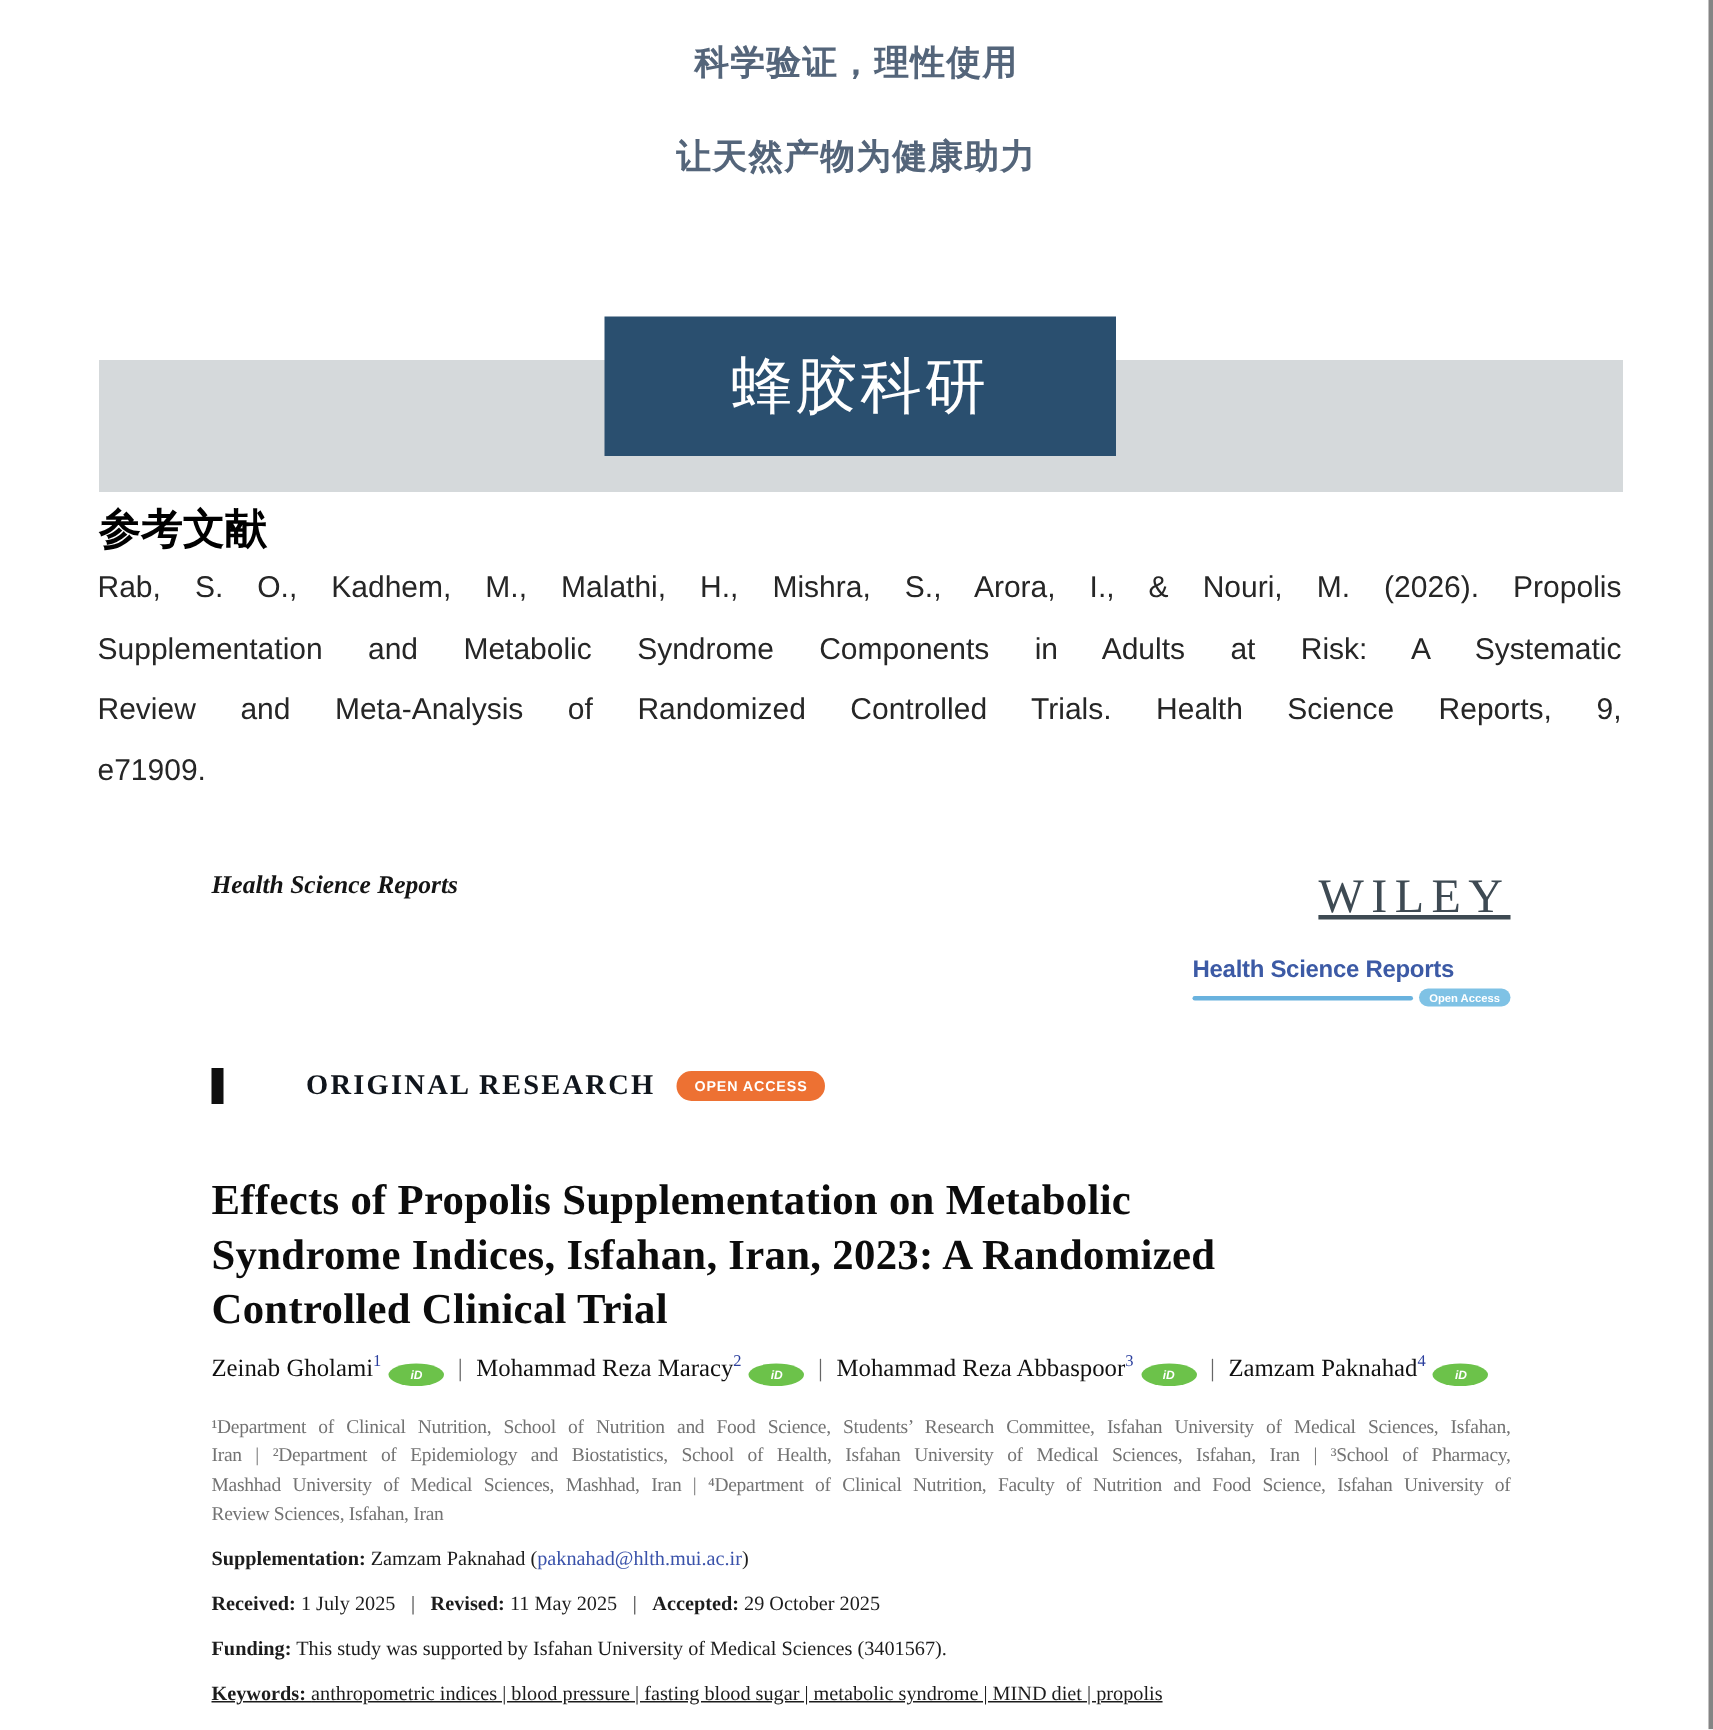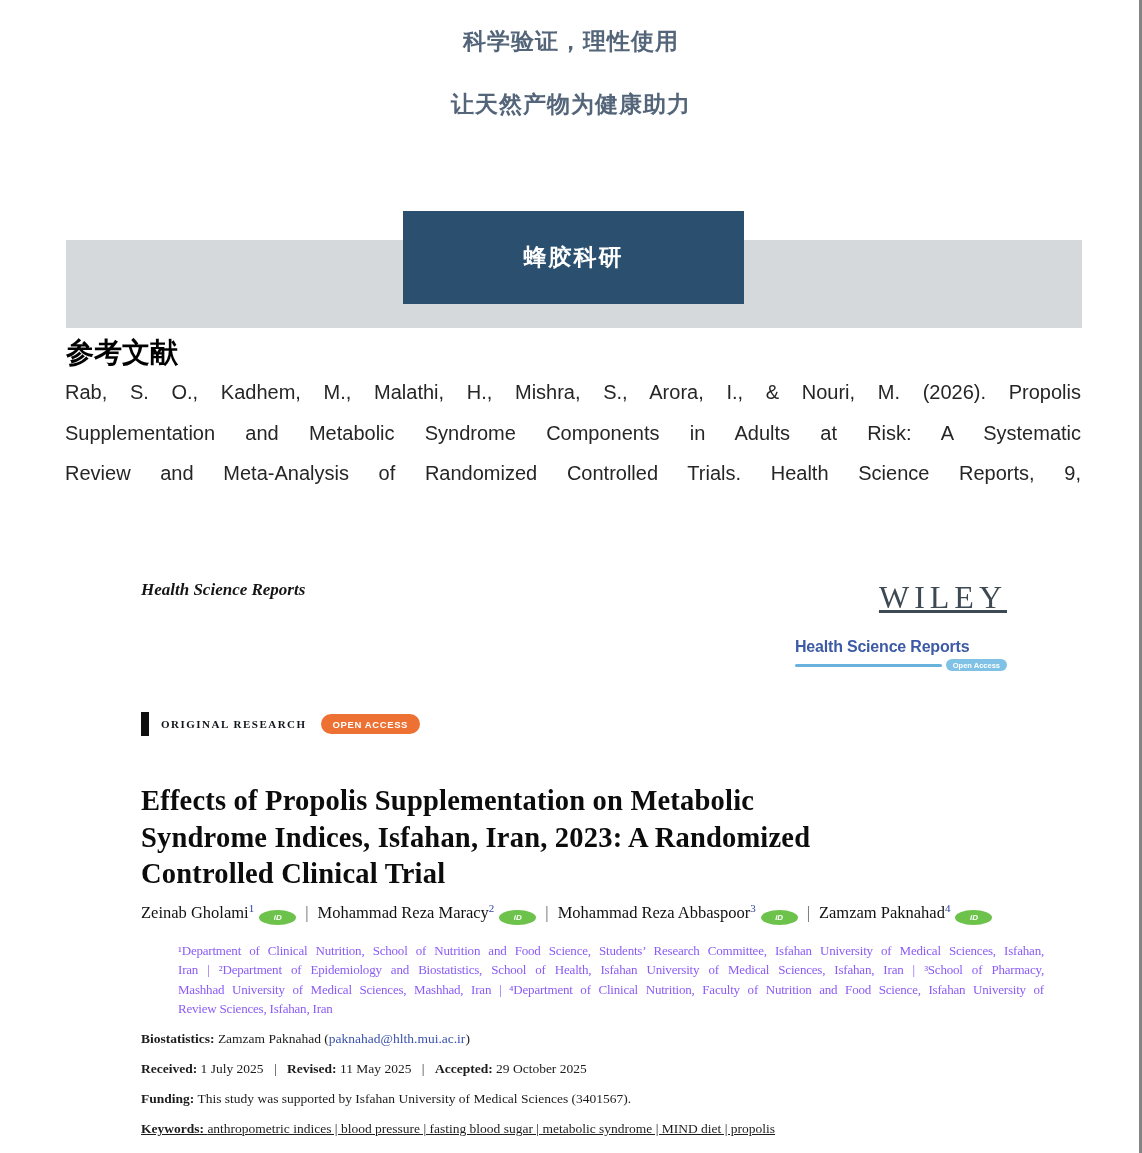--- a/index.html
+++ b/index.html
@@ -24,60 +24,60 @@
   .right-border{position:absolute;top:0;right:0;width:3px;height:1153px;background:#848484;}
 
   .slogan{position:absolute;left:0;width:100%;text-align:center;
     font-size:23px;font-weight:700;letter-spacing:1px;color:var(--slogan_slate);}
   .slogan-1{top:26px;}
   .slogan-2{top:89px;}
 
   .gray-band{position:absolute;left:66px;top:240px;width:1016px;height:88px;background:var(--band_gray);}
   .blue-box{position:absolute;left:403px;top:211px;width:341px;height:93px;background:var(--banner_blue);
     display:flex;align-items:center;justify-content:center;}
-  .blue-box .banner-text{color:#fff;font-size:23px;font-weight:700;letter-spacing:2px;}
+  .blue-box .banner-text{color:#fff;font-size:41px;font-weight:400;letter-spacing:2px;}
 
   .ref-heading{position:absolute;left:66px;top:334px;font-size:28px;font-weight:700;color:#000;}
   .citation{position:absolute;left:65px;top:372px;width:1016px;
     font-size:20px;line-height:40.5px;color:#262626;}
   .just-main{white-space:pre-line;text-align:justify;text-align-last:justify;}
   .last-line{text-align:left;}
   .hsr-italic{position:absolute;left:141px;top:580px;font-family:"Liberation Serif",serif;
     font-style:italic;font-weight:700;font-size:17px;color:#151515;}
   .wiley{position:absolute;right:135px;top:579px;font-family:"Liberation Serif",serif;
     font-size:32px;letter-spacing:5px;color:var(--wiley_gray);text-decoration:underline;}
   .jlogo{position:absolute;right:135px;top:638px;width:212px;}
   .jlogo-name{font-size:16px;font-weight:600;color:var(--journal_blue);letter-spacing:-0.2px;text-align:left;}
   .jlogo-row{display:flex;align-items:center;margin-top:3px;}
   .jlogo-line{flex:1;height:3px;background:var(--lightblue);border-radius:2px;}
   .jlogo-pill{margin-left:4px;background:var(--pill_blue);color:#fff;font-size:7.5px;font-weight:700;
     padding:1.5px 7px;border-radius:6px;white-space:nowrap;}
 
   .or-row{position:absolute;left:141px;top:712px;display:flex;align-items:center;}
   .or-bar{width:8px;height:24px;background:#0f0f0f;margin-right:12px;}
-  .or-text{font-family:"Liberation Serif",serif;font-weight:700;font-size:11px;
-    letter-spacing:1.5px;color:#10151c;}
+  .or-text{font-family:"Liberation Serif",serif;font-weight:700;font-size:19px;
+    letter-spacing:1.5px;color:#10151c;margin-left:43px;}
   .oa-pill{margin-left:14px;background:var(--orange);color:#fff;font-size:9.5px;font-weight:700;
     letter-spacing:0.6px;padding:4.5px 12px;border-radius:10px;white-space:nowrap;}
 
   .paper-title{position:absolute;left:141px;top:783px;width:830px;white-space:pre-line;
     font-family:"Liberation Serif",serif;font-weight:700;font-size:28.5px;line-height:36.5px;
     color:#0c0c0c;letter-spacing:0.2px;}
 
   .authors{position:absolute;left:141px;top:901px;font-family:"Liberation Serif",serif;
     font-size:16.5px;color:#111;white-space:nowrap;}
   .authors sup{color:var(--sup_blue);font-size:11px;font-weight:400;}
   .orcid{display:inline-block;width:37px;height:15px;border-radius:50%;background:var(--orcid_green);
     color:#fff;font-family:"Liberation Sans",sans-serif;font-style:italic;font-weight:700;
     font-size:8px;line-height:15px;text-align:center;vertical-align:-2px;margin-left:5px;}
   .a-sep{color:#666;margin:0 9px;}
 
   .affiliations{position:absolute;left:141px;top:941px;width:866px;
     font-family:"Liberation Serif",serif;font-size:13px;line-height:19.4px;
-    letter-spacing:-0.2px;color:#8b5cf6;margin-left:37px;}
+    letter-spacing:-0.2px;color:#737373;}
 
   .meta{position:absolute;left:141px;font-family:"Liberation Serif",serif;
     font-size:13.5px;color:#1c1c1c;white-space:nowrap;}
   .meta .lbl{font-weight:700;}
   .meta-correspondence{top:1031px;}
   .meta-dates{top:1061px;}
   .meta-funding{top:1091px;}
   .meta-keywords{top:1121px;text-decoration:underline;}
   .email{color:var(--link_blue);text-decoration:none;cursor:pointer;}
   .m-sep{margin:0 7px;color:#333;}
@@ -93,20 +93,21 @@
   <div class="gray-band"></div>
   <div class="blue-box">
     <span class="banner-text">蜂胶科研</span>
   </div>
 
   <div class="ref-heading">参考文献</div>
   <div class="citation">
     <div class="just-main">Rab, S. O., Kadhem, M., Malathi, H., Mishra, S., Arora, I., &amp; Nouri, M. (2026). Propolis
 Supplementation and Metabolic Syndrome Components in Adults at Risk: A Systematic
 Review and Meta-Analysis of Randomized Controlled Trials. Health Science Reports, 9,</div>
+    <div class="last-line">e71909.</div>
   </div>
 
   <div class="hsr-italic">Health Science Reports</div>
   <div class="wiley">WILEY</div>
 
   <div class="jlogo">
     <div class="jlogo-name">Health Science Reports</div>
     <div class="jlogo-row">
       <div class="jlogo-line"></div>
       <div class="jlogo-pill">Open Access</div>
@@ -128,21 +129,21 @@
   </div>
 
   <div class="affiliations">
     <div class="just-main">¹Department of Clinical Nutrition, School of Nutrition and Food Science, Students’ Research Committee, Isfahan University of Medical Sciences, Isfahan,
 Iran | ²Department of Epidemiology and Biostatistics, School of Health, Isfahan University of Medical Sciences, Isfahan, Iran | ³School of Pharmacy,
 Mashhad University of Medical Sciences, Mashhad, Iran | ⁴Department of Clinical Nutrition, Faculty of Nutrition and Food Science, Isfahan University of</div>
     <div class="last-line">Review Sciences, Isfahan, Iran</div>
   </div>
 
   <div class="meta meta-correspondence">
-    <span class="lbl">Biostatistics:</span>
+    <span class="lbl">Supplementation:</span>
     <span>Zamzam Paknahad</span>
     <span>(</span><a class="email">paknahad@hlth.mui.ac.ir</a><span>)</span>
   </div>
 
   <div class="meta meta-dates">
     <span class="lbl">Received:</span>
     <span>1 July 2025</span>
     <span class="m-sep">|</span>
     <span class="lbl">Revised:</span>
     <span>11 May 2025</span>

